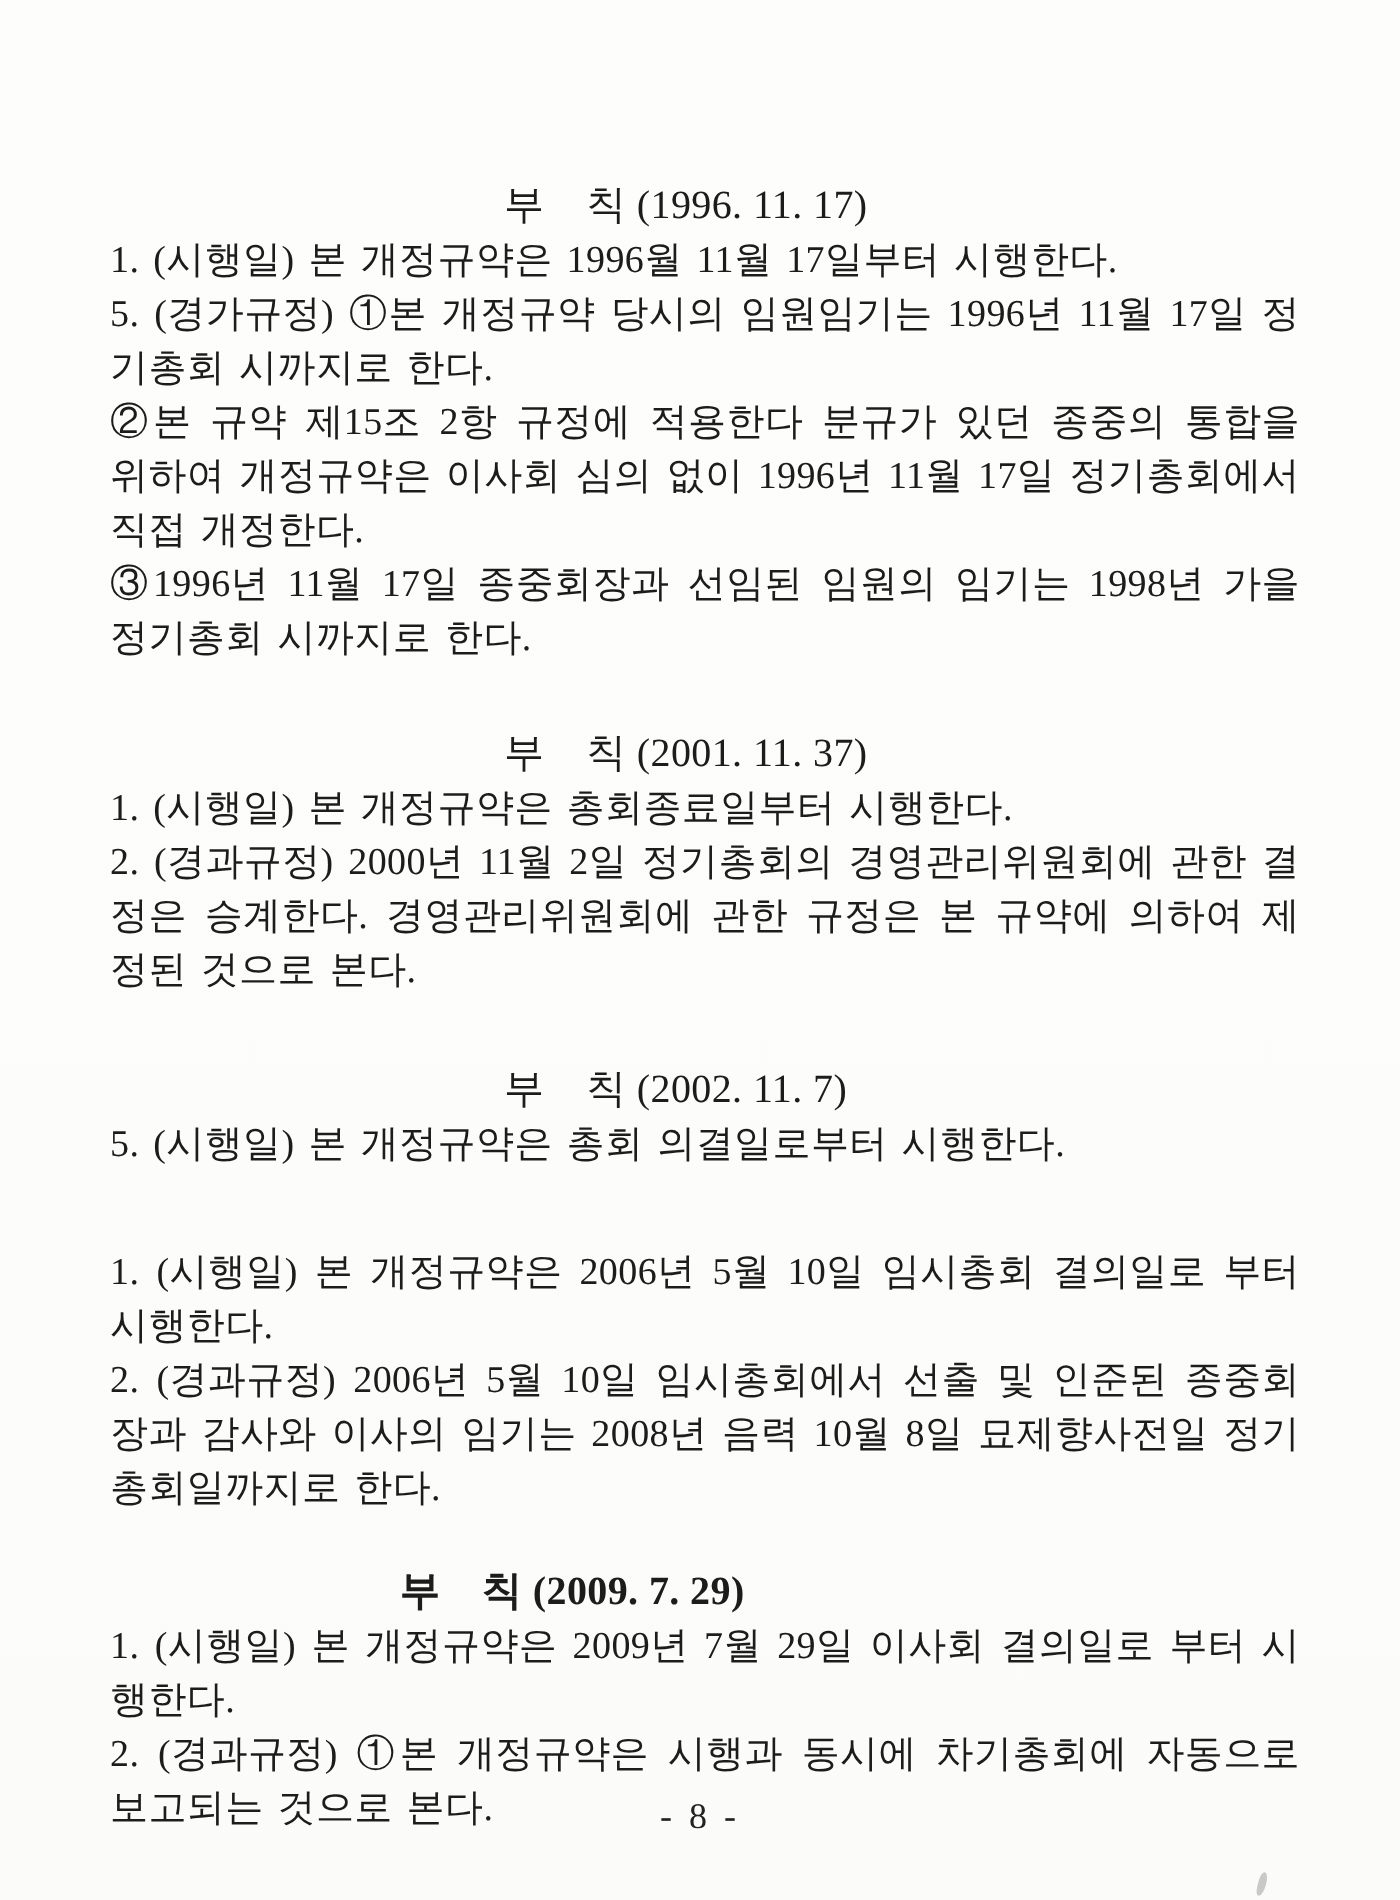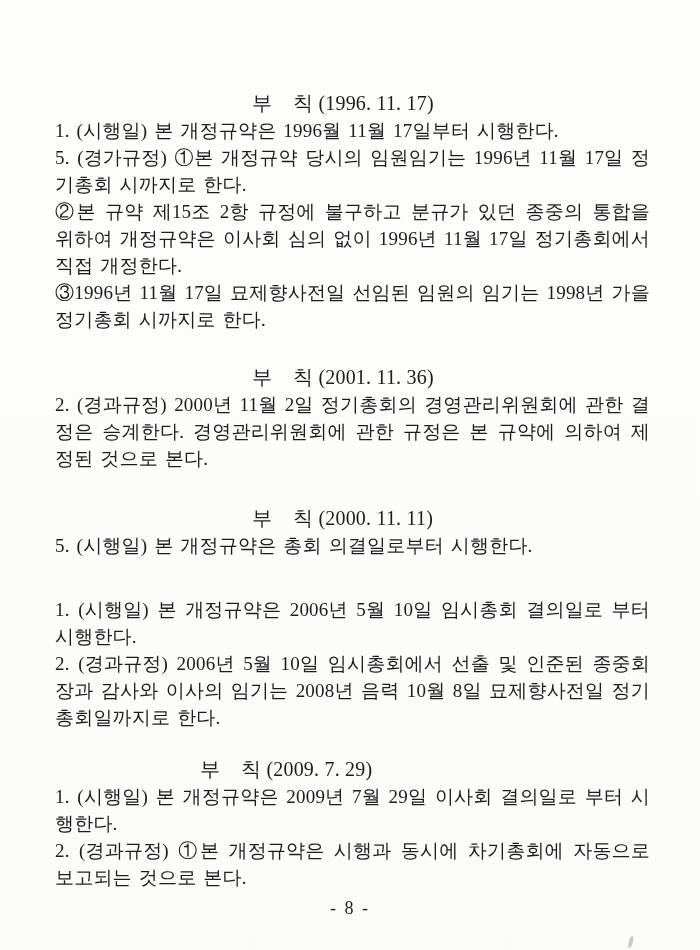--- a/index.html
+++ b/index.html
@@ -42,21 +42,21 @@
   }
 
   .section-heading {
     text-align: left;
     white-space: pre;
     font-size: 20px;
     margin-left: 197px;
     word-spacing: 0;
   }
 
-  .section-heading.shift-left { margin-left: 145px; }
+  .section-heading.shift-left { margin-left: 145px; font-weight: bold; }
 
   .s2 { margin-top: 31px; }
   .s3 { margin-top: 33px; }
   .s4 { margin-top: 37px; }
   .s5 { margin-top: 25px; }
 
   .footer {
     position: absolute;
     top: 898px;
     left: 0;
@@ -81,31 +81,32 @@
 </head>
 <body>
 
 <div class="page">
   <div class="content">
 
     <div class="section s1">
       <div class="section-heading">부    칙 (1996. 11. 17)</div>
       <p>1. (시행일) 본 개정규약은 1996월 11월 17일부터 시행한다.</p>
       <p>5. (경가규정) ①본 개정규약 당시의 임원임기는 1996년 11월 17일 정기총회 시까지로 한다.</p>
-      <p>②본 규약 제15조 2항 규정에 불구하고 분규가 있던 종중의 통합을 위하여 개정규약은 이사회 심의 없이 1996년 11월 17일 정기총회에서 직접 개정한다.</p>
-      <p>③1996년 11월 17일 묘제향사전일 선임된 임원의 임기는 1998년 가을 정기총회 시까지로 한다.</p>
+      <p>②본 규약 제15조 2항 규정에 적용한다 분규가 있던 종중의 통합을 위하여 개정규약은 이사회 심의 없이 1996년 11월 17일 정기총회에서 직접 개정한다.</p>
+      <p>③1996년 11월 17일 종중회장과 선임된 임원의 임기는 1998년 가을 정기총회 시까지로 한다.</p>
     </div>
 
     <div class="section s2">
-      <div class="section-heading">부    칙 (2001. 11. 36)</div>
+      <div class="section-heading">부    칙 (2001. 11. 37)</div>
+      <p>1. (시행일) 본 개정규약은 총회종료일부터 시행한다.</p>
       <p>2. (경과규정) 2000년 11월 2일 정기총회의 경영관리위원회에 관한 결정은 승계한다. 경영관리위원회에 관한 규정은 본 규약에 의하여 제정된 것으로 본다.</p>
     </div>
 
     <div class="section s3">
-      <div class="section-heading">부    칙 (2000. 11. 11)</div>
+      <div class="section-heading">부    칙 (2002. 11. 7)</div>
       <p>5. (시행일) 본 개정규약은 총회 의결일로부터 시행한다.</p>
     </div>
 
     <div class="section s4">
       <p>1. (시행일) 본 개정규약은 2006년 5월 10일 임시총회 결의일로 부터 시행한다.</p>
       <p>2. (경과규정) 2006년 5월 10일 임시총회에서 선출 및 인준된 종중회장과 감사와 이사의 임기는 2008년 음력 10월 8일 묘제향사전일 정기총회일까지로 한다.</p>
     </div>
 
     <div class="section s5">
       <div class="section-heading shift-left">부    칙 (2009. 7. 29)</div>

